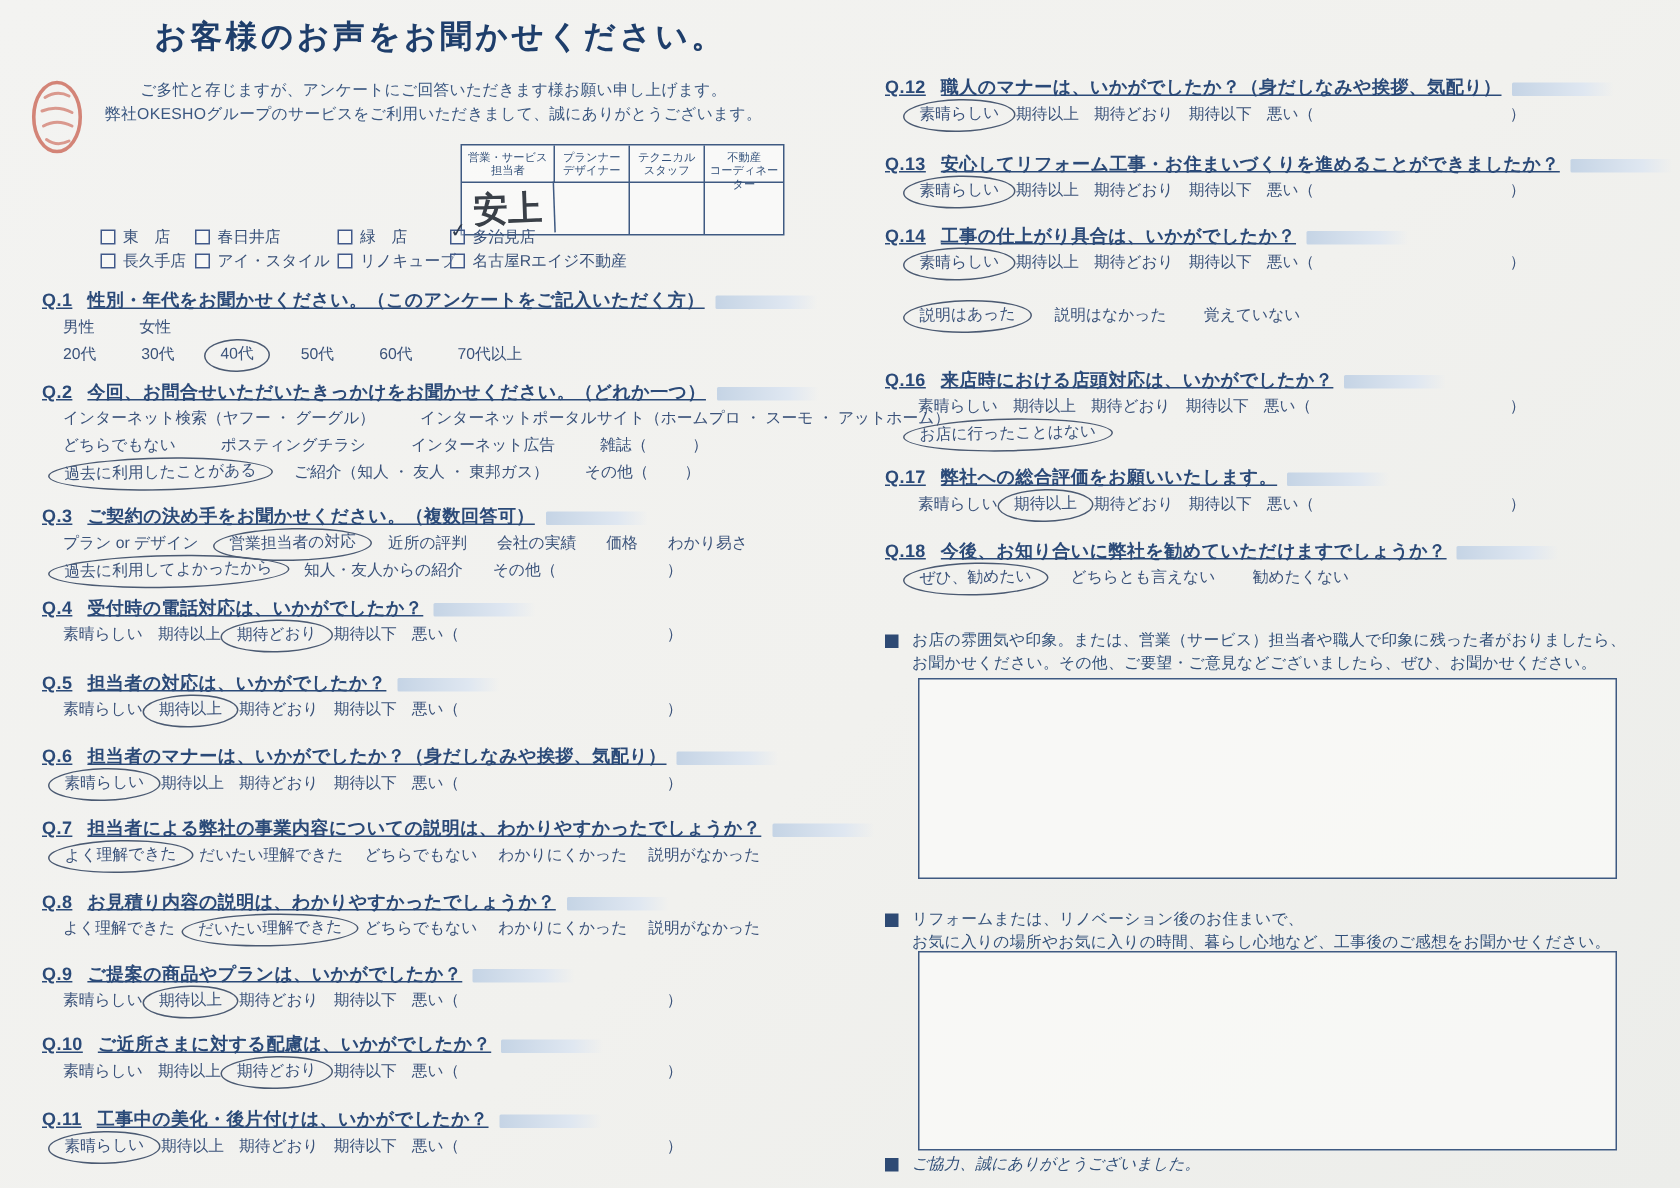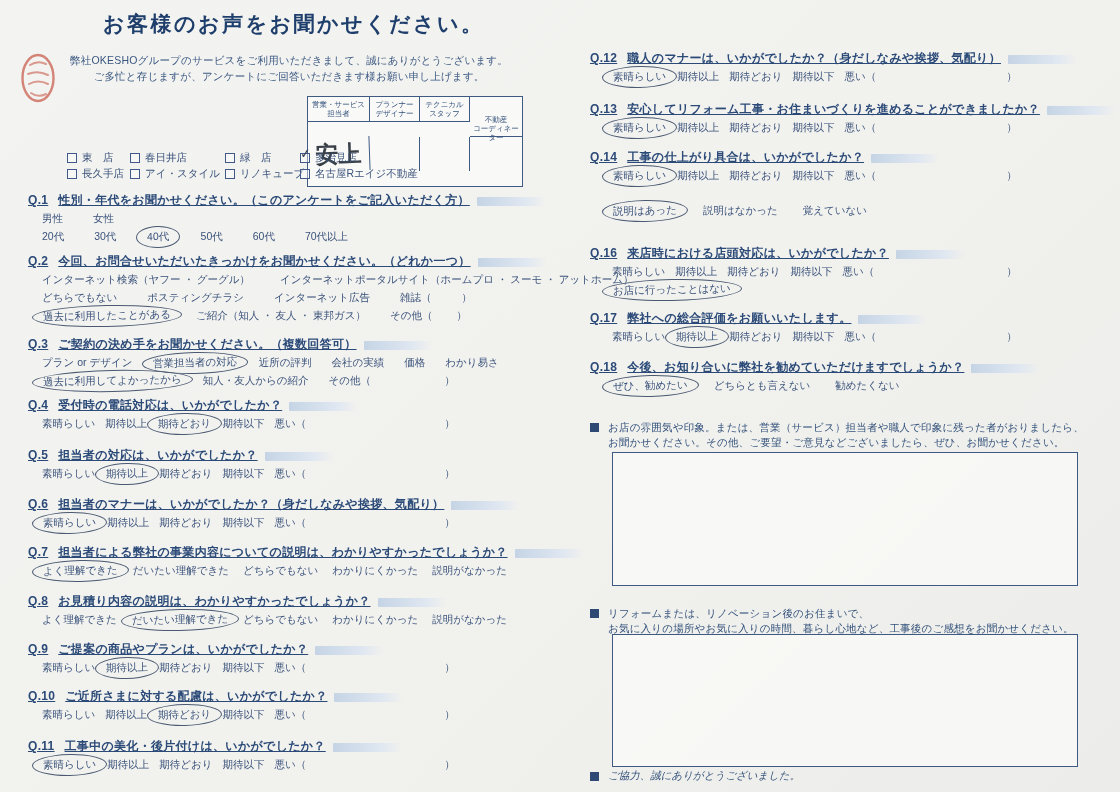--- a/index.html
+++ b/index.html
@@ -16,21 +16,21 @@
     font-size:10.5px;line-height:16px;color:#3a5780;letter-spacing:.2px;}
   .stamp{position:absolute;left:20px;top:52px;opacity:.85;}
   
   .stable{position:absolute;left:307px;top:96px;width:214px;
     display:grid;grid-template-columns:62px 50px 50px 52px;
     border:1.4px solid #3f5a82;background:rgba(255,255,255,.55);}
   .stable .th{font-size:7.5px;line-height:9px;text-align:center;color:#33517a;
     padding:3px 1px;border-right:1px solid #3f5a82;border-bottom:1px solid #3f5a82;
     white-space:pre-line;height:18px;box-sizing:content-box;}
   .stable .td{height:34px;border-right:1px solid #3f5a82;}
-  .stable .th:nth-of-type(4),.stable .td:last-child{border-right:none;margin-top:15px;}
+  .stable .th:nth-of-type(4),.stable .td:last-child{border-right:none;}
   .hand{display:flex;align-items:center;justify-content:center;
     font-size:23px;font-weight:600;color:#3a4048;transform:rotate(-2deg);}
   
   .stores{position:absolute;left:67px;top:150px;display:grid;
     grid-template-columns:63px 95px 75px 180px;grid-auto-rows:16px;
     font-size:10.5px;color:#3a527a;}
   .store{display:flex;align-items:center;gap:5px;white-space:nowrap;}
   .cb{width:8px;height:8px;border:1.2px solid #41598a;position:relative;flex-shrink:0;background:rgba(255,255,255,.4);}
   .ck{position:absolute;left:-1px;top:-8px;font-size:13px;font-weight:bold;color:#2f3b4e;transform:rotate(-6deg);}
   
@@ -70,22 +70,22 @@
 <div class="paper">
 
   <h1 class="title">お客様のお声をお聞かせください。</h1>
 
   <svg class="stamp" width="36" height="52" viewBox="0 0 36 52">
     <ellipse cx="18" cy="26" rx="15.5" ry="23" fill="none" stroke="#c4503e" stroke-width="2.4" opacity="0.8"></ellipse>
     <path d="M10 13 q8 -5 16 -1 M8 22 q10 -4 20 1 M9 32 q9 -5 19 0 M11 41 q7 5 15 1" fill="none" stroke="#c4503e" stroke-width="2" opacity="0.65" stroke-linecap="round"></path>
   </svg>
 
   <div class="greeting">
+    <div>ご多忙と存じますが、アンケートにご回答いただきます様お願い申し上げます。</div>
     <div>弊社OKESHOグループのサービスをご利用いただきまして、誠にありがとうございます。</div>
-    <div>ご多忙と存じますが、アンケートにご回答いただきます様お願い申し上げます。</div>
   </div>
 
   <div class="stable">
     <div class="th">営業・サービス
 担当者</div>
     <div class="th">プランナー
 デザイナー</div>
     <div class="th">テクニカル
 スタッフ</div>
     <div class="th">不動産

